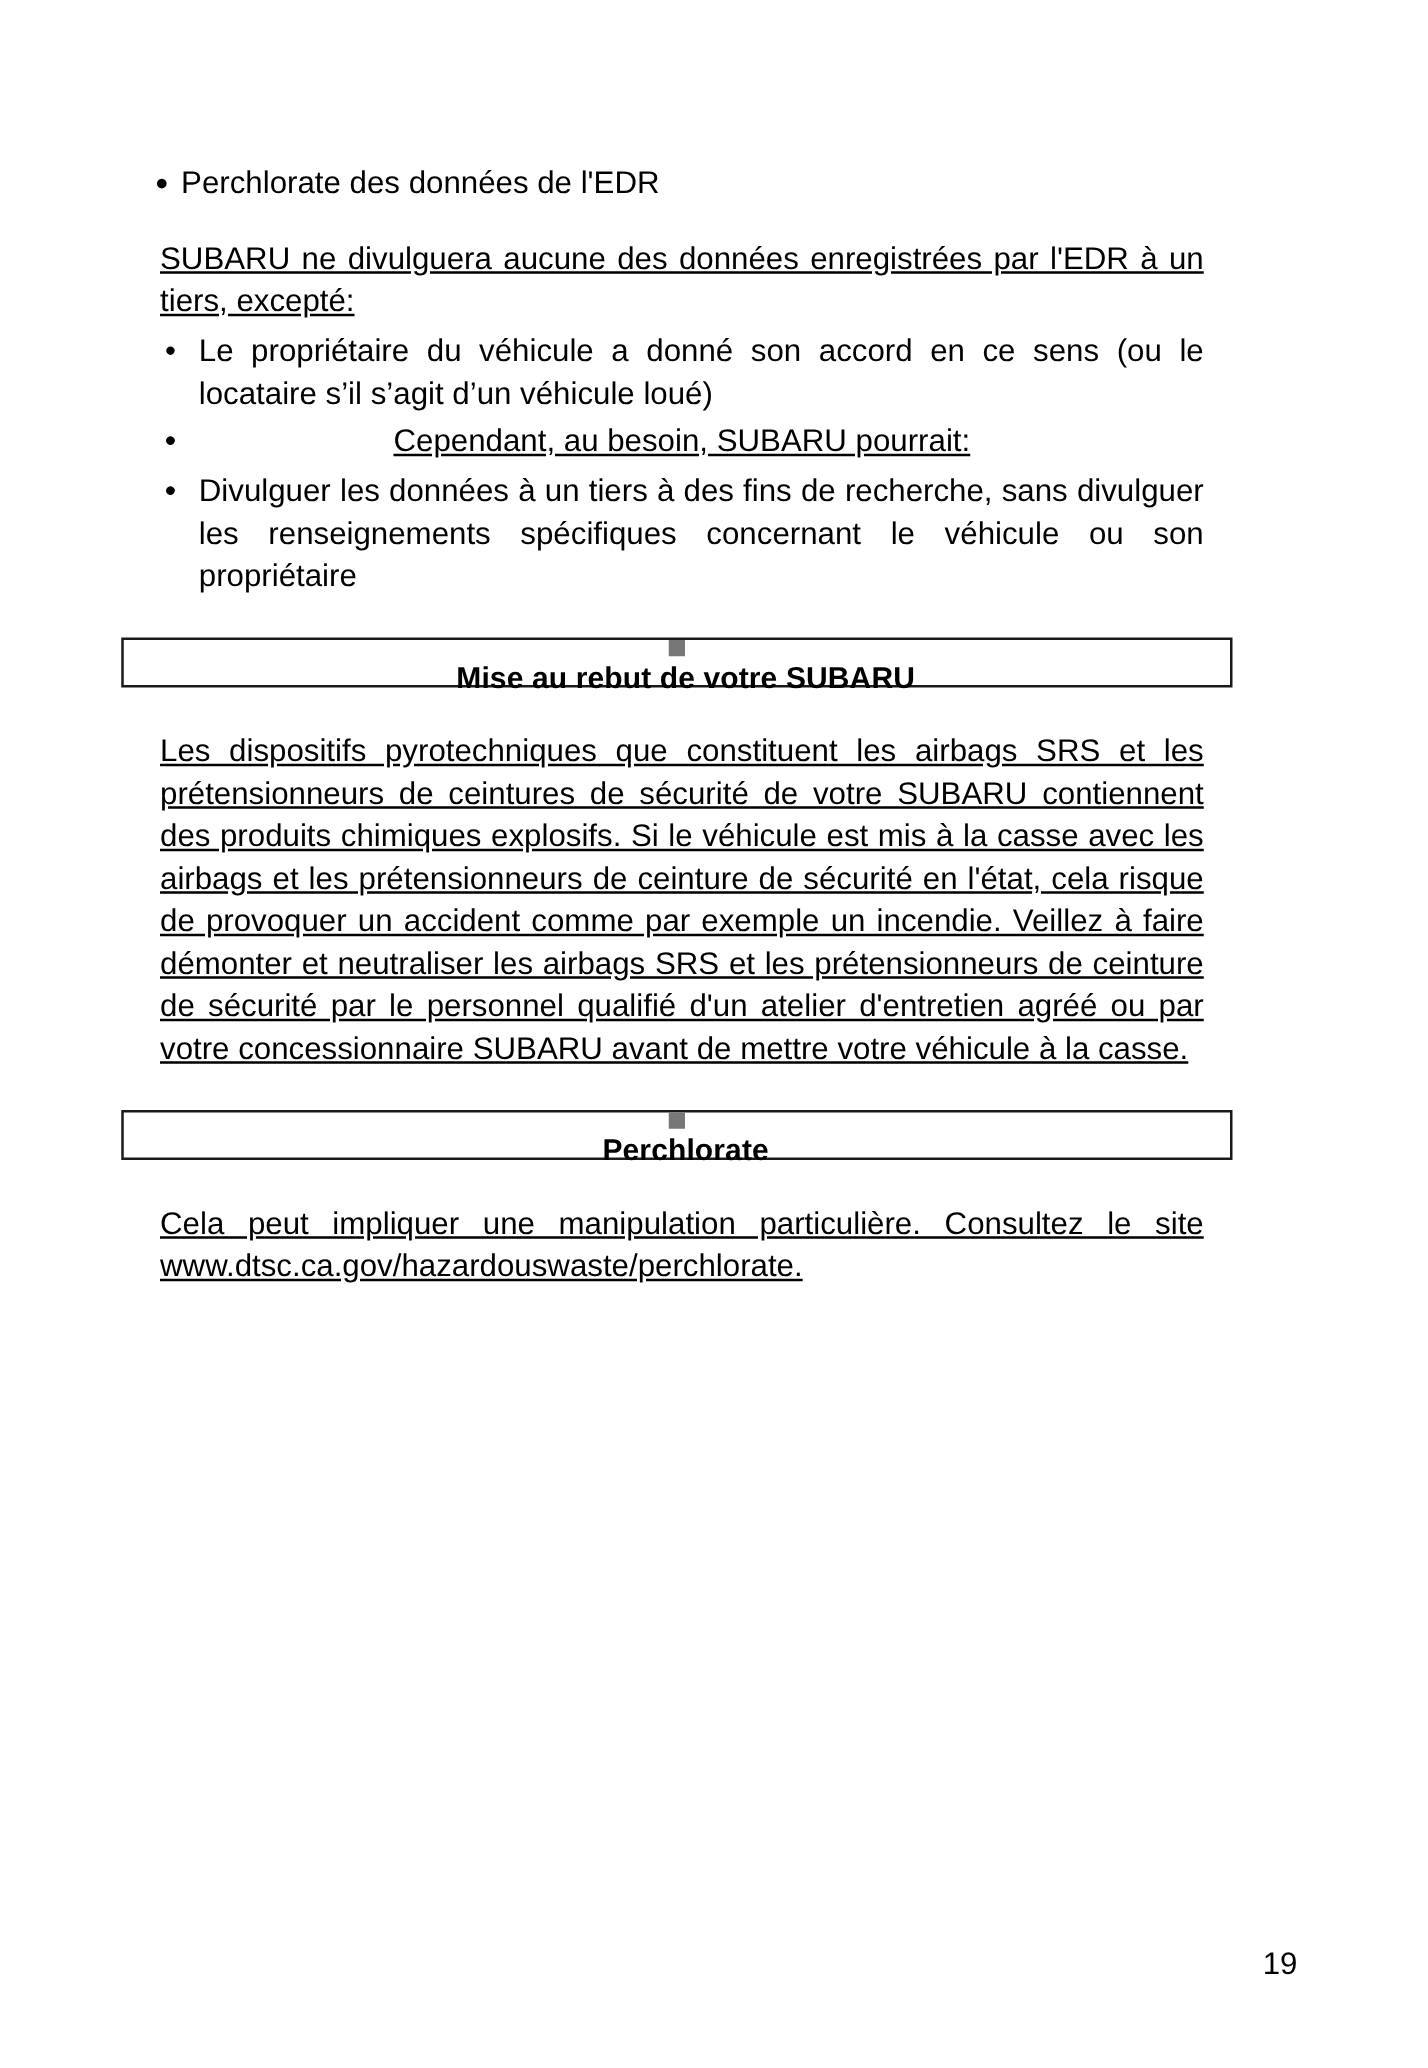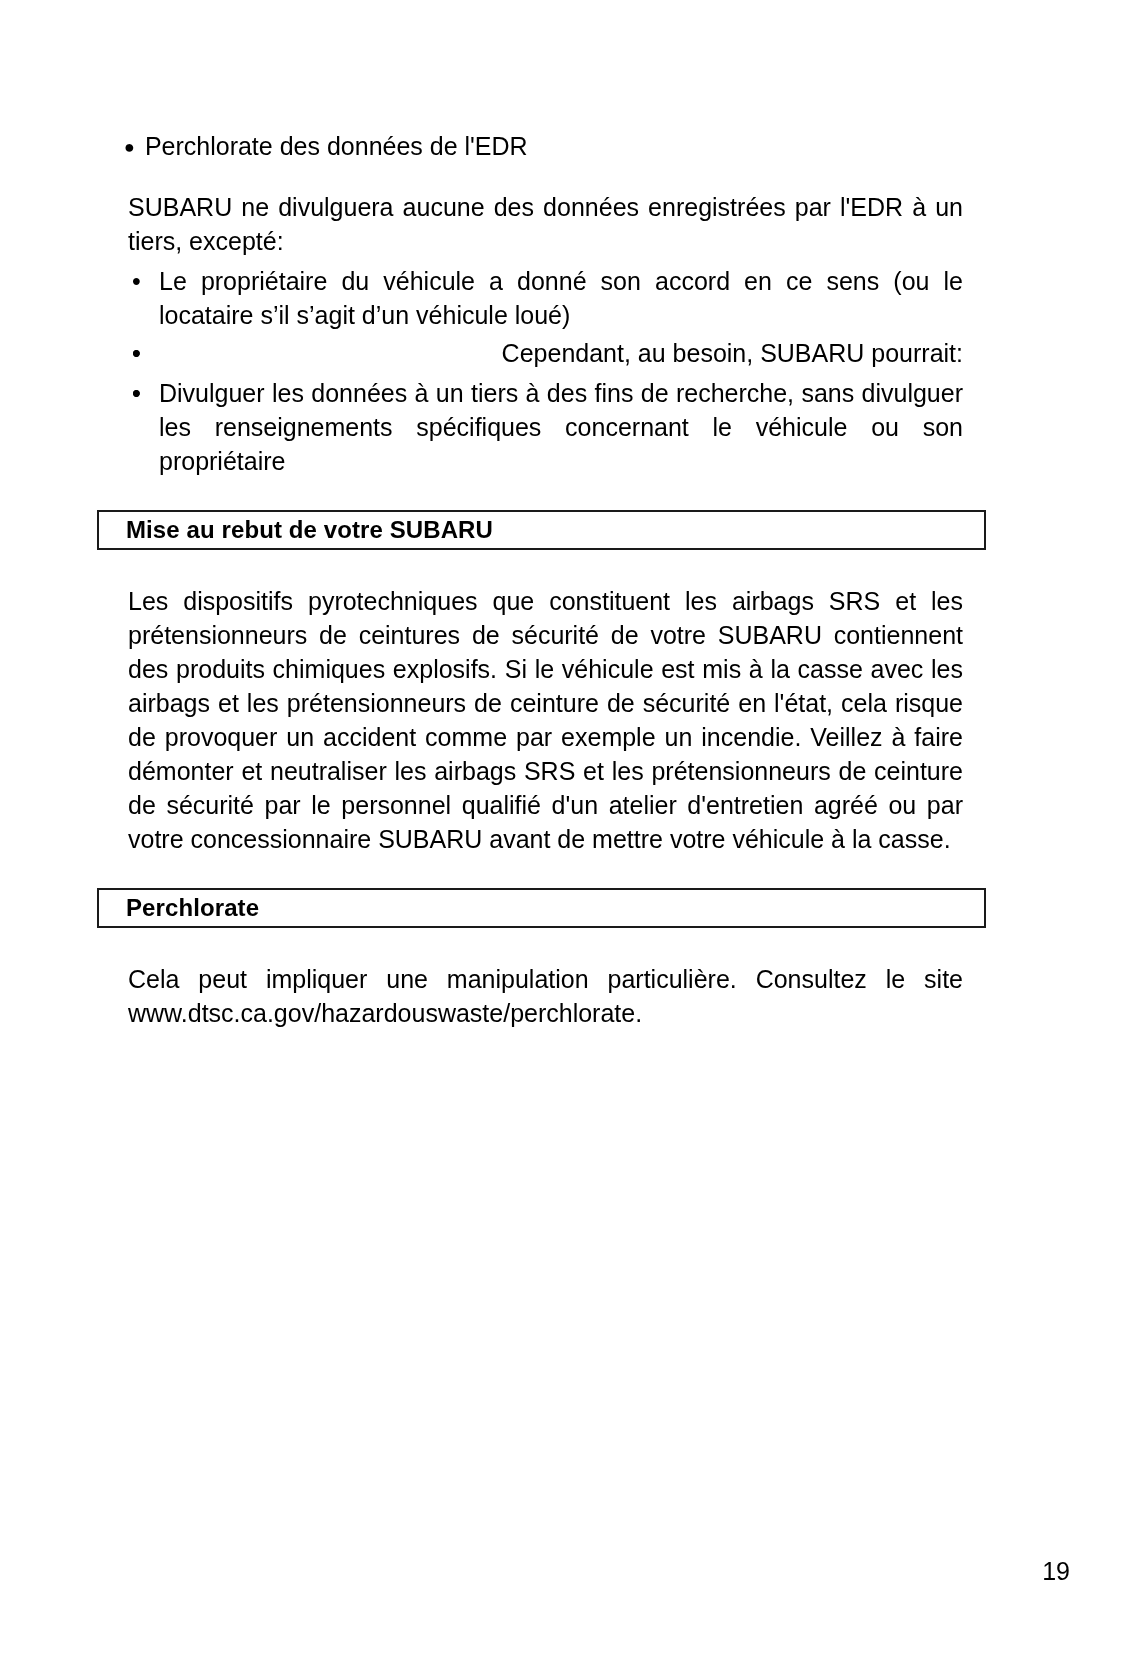--- a/index.html
+++ b/index.html
@@ -41,23 +41,24 @@
   }
 
   
   p.body {
     font-size: 25px;
     line-height: 1.36;
     margin: 0 0 16px 0;
     text-align: justify;
     text-justify: inter-word;
     hyphens: none;
+    text-decoration: underline;
   }
   p.body.last-nojust {
-    text-align: right;
+    text-align: center;
   }
   p.tight {
     margin-bottom: 6px;
   }
 
   
   ul.dotlist {
     list-style: none;
     margin: 0 0 6px 0;
     padding: 0;
@@ -90,41 +91,42 @@
     position: relative;
     display: flex;
     align-items: center;
     border: 2px solid #1a1a1a;
     background: #ffffff;
     height: 40px;
     margin: 32px 0 34px 0;
     margin-left: -31px;
     width: 889px;
     box-sizing: border-box;
+    flex-direction: column;
   }
   .section-header .tab {
     width: 13px;
     background: #777777;
     flex: 0 0 13px;
   }
   .section-header .htext {
     font-size: 24px;
     font-weight: bold;
     line-height: 36px;
     padding-left: 14px;
     letter-spacing: 0.1px;
     white-space: nowrap;
   }
 
   .spacer-sm { height: 10px; }
 
   
   .page-number {
     position: absolute;
-    right: 72px;
+    right: 104px;
     bottom: 70px;
     font-size: 25px;
     line-height: 1;
   }
 </style>
 </head>
 <body>
 
 <div class="page">
   <div class="content">

